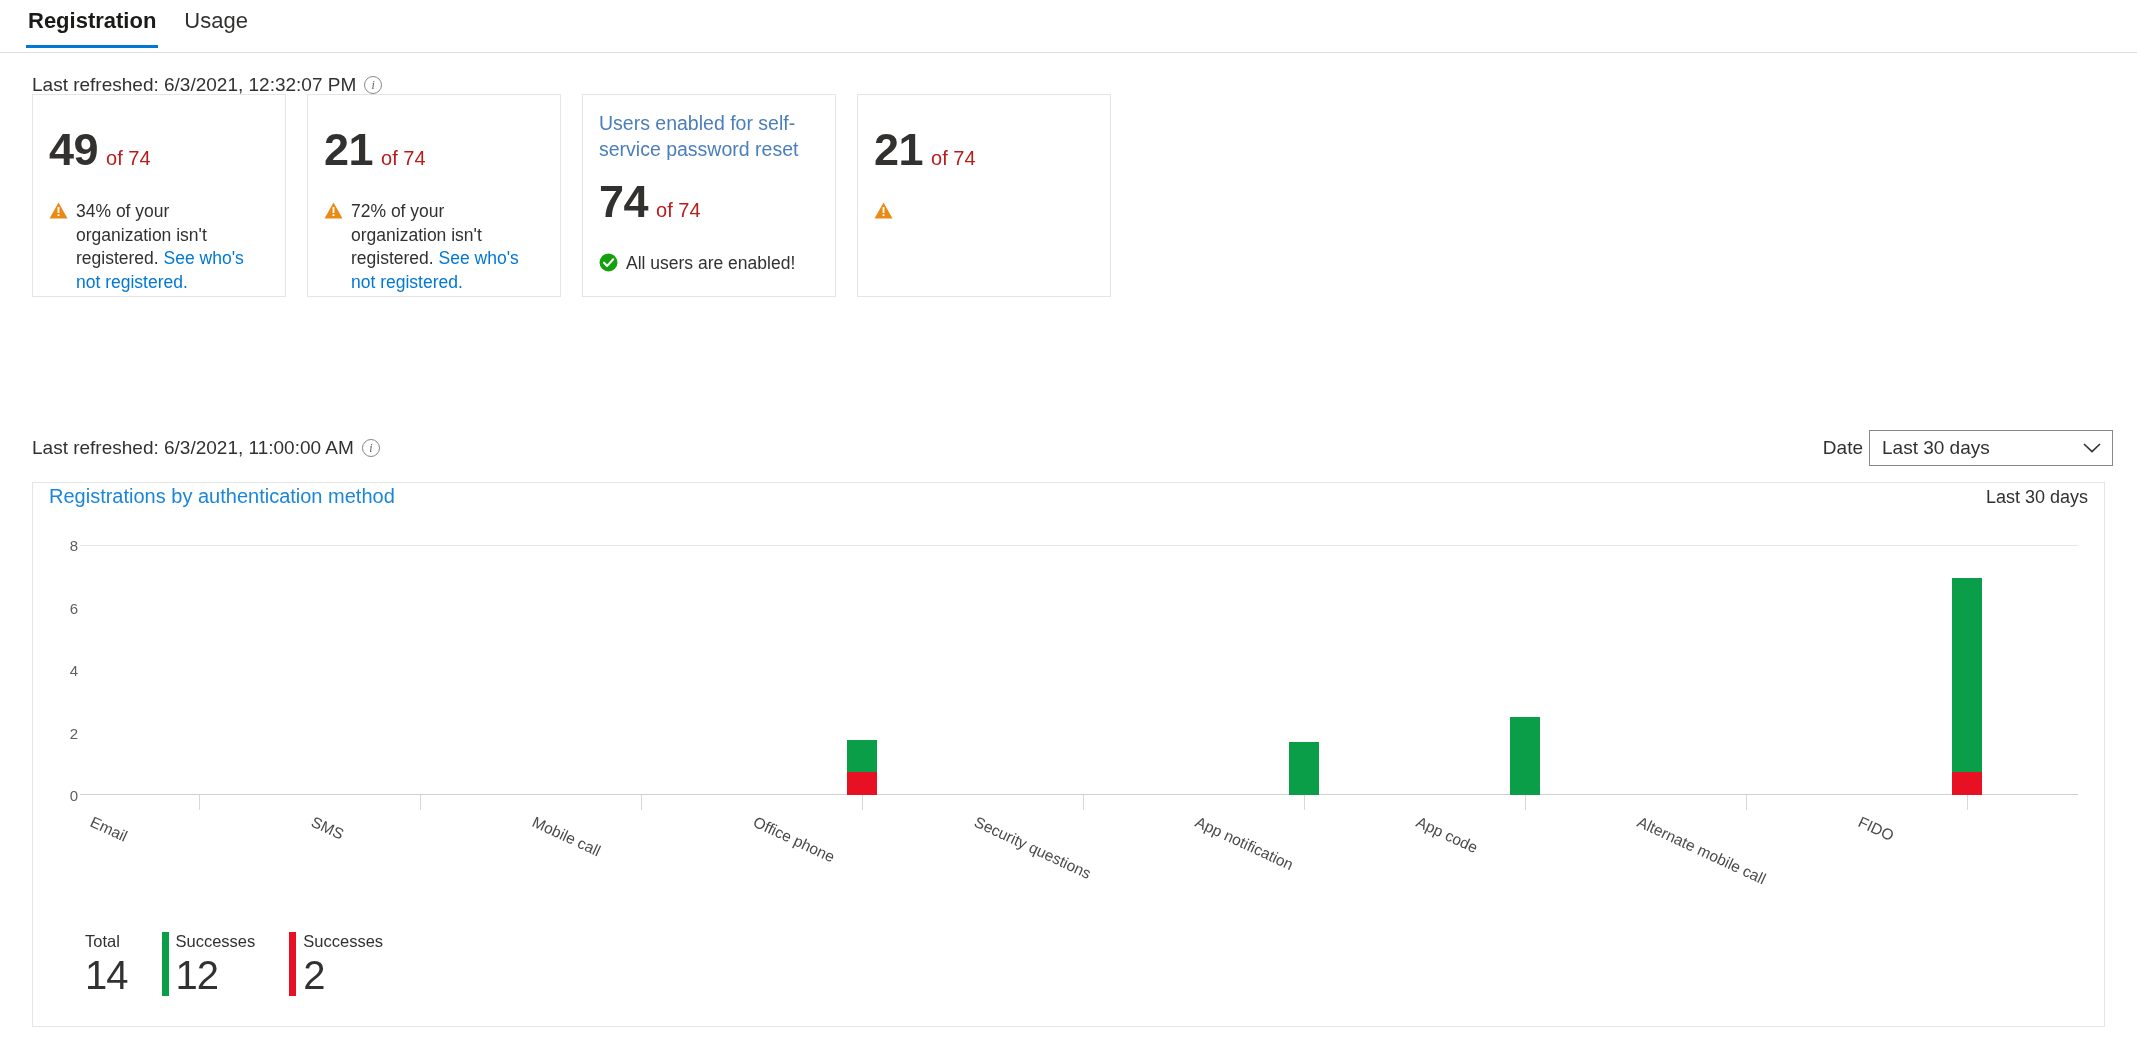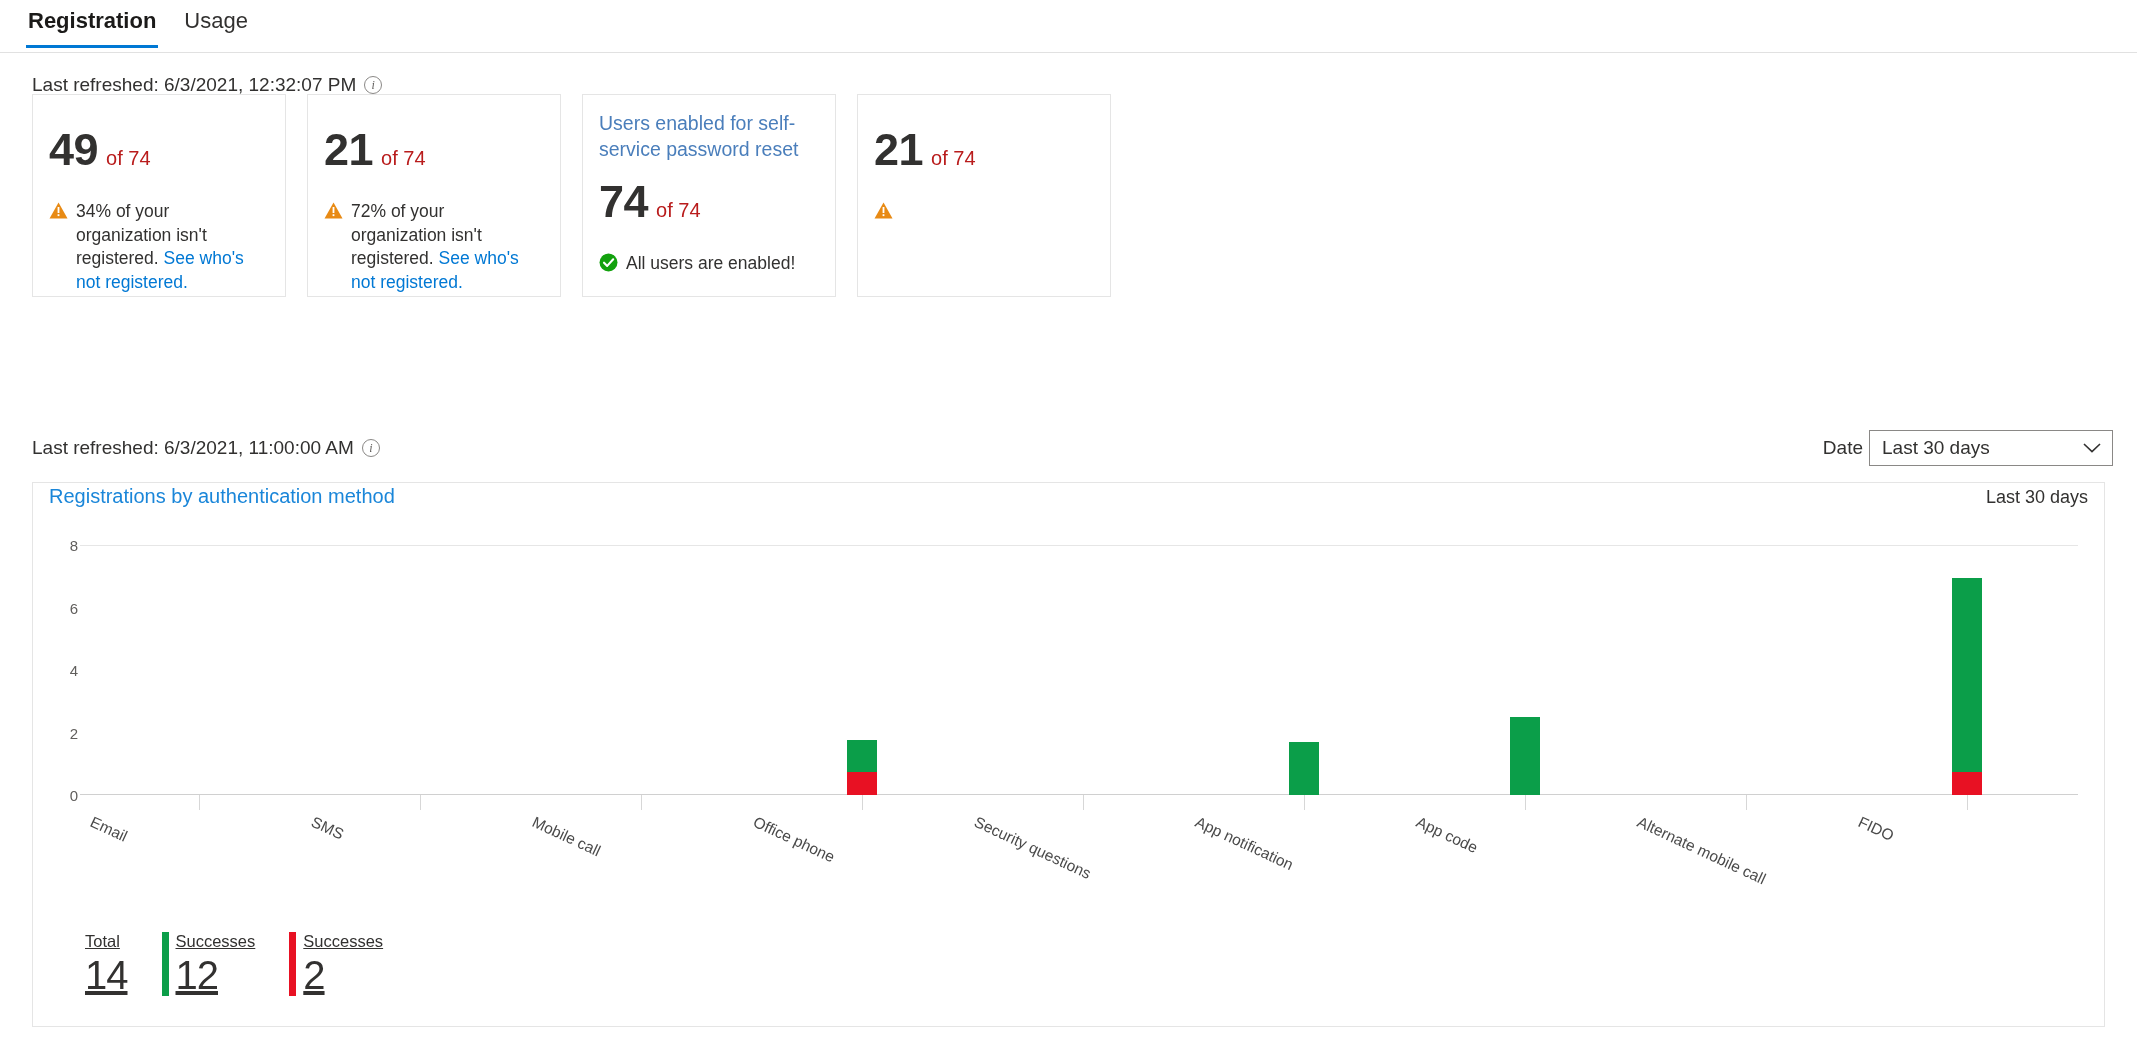--- a/index.html
+++ b/index.html
@@ -164,21 +164,21 @@
     white-space: nowrap;
   }
 
   
   #totals {
     position: absolute; left: 52px; bottom: 30px;
     display: flex; align-items: flex-start; gap: 34px;
   }
   .total-item { display: flex; align-items: stretch; gap: 7px; }
   .total-swatch { width: 7px; flex: none; }
-  .total-body { display: flex; flex-direction: column; text-decoration: underline; }
+  .total-body { display: flex; flex-direction: column; }
   .total-label { font-size: 16.5px; color: #323130; line-height: 1.2; }
   .total-num {
     font-size: 40px; color: #323130; line-height: 1.05;
     margin-top: 2px; letter-spacing: -1px;
   }
 </style>
 </head>
 <body>
 
 <div id="tabbar">

